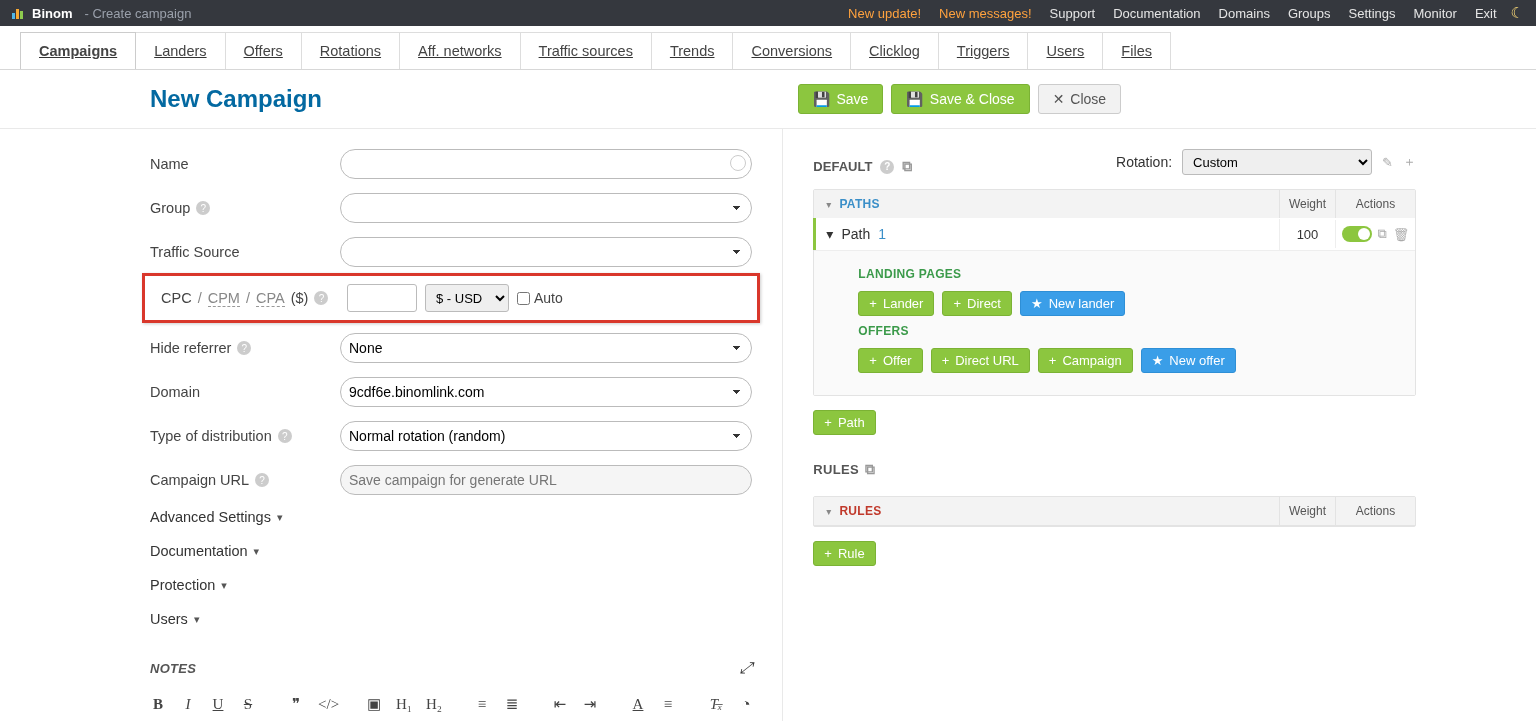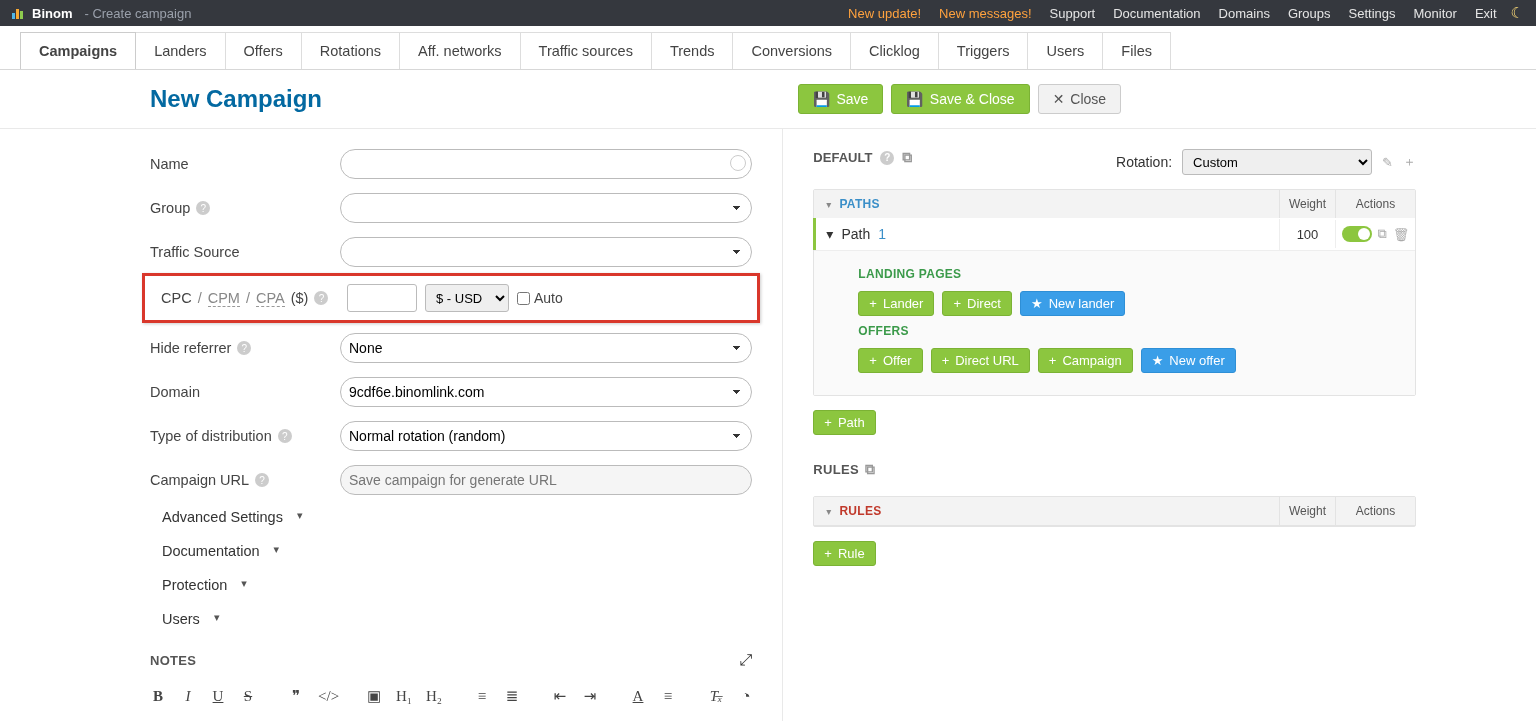--- a/index.html
+++ b/index.html
@@ -15,21 +15,21 @@
   .logo-icon .b3 { height: 8px; background: #8ecb4e; }
   .topbar .brand { font-weight: 600; }
   .topbar .subtitle { color: #9aa0ab; margin-left: 6px; }
   .topbar .spacer { flex: 1; }
   .topbar a { color: #e5e5e5; text-decoration: none; margin-left: 18px; cursor: pointer; }
   .topbar a.orange { color: #ffa23e; }
   .moon { margin-left: 14px; color: #f3d275; font-size: 15px; cursor:pointer; }
   
   
   .nav { background: #fff; border-bottom: 1px solid #d7d7d7; padding: 6px 20px 0; }
-  .nav ul { list-style: none; display: flex; }
+  .nav ul { list-style: none; display: flex; text-decoration: underline; }
   .nav li { padding: 10px 18px; border: 1px solid #ddd; border-bottom: none; background: #fff; color: #444; cursor: pointer; margin-right: -1px; font-size: 14.5px; }
   .nav li.active { font-weight: 600; position: relative; background:#fff; z-index:1; border-color:#ccc;}
   
   
   .header-row { display: flex; align-items: center; padding: 14px 0; border-bottom: 1px solid #e9e9e9; }
   .header-left { width: 50%; padding-left: 150px; }
   .header-left h1 { font-size: 24px; font-weight: 600; color: #0369a1; }
   .header-right { width: 50%; padding-left: 30px; display:flex; gap:8px; }
   
   .btn { display: inline-flex; align-items: center; gap: 6px; padding: 6px 14px; border-radius: 3px; border: 1px solid transparent; cursor: pointer; font-size: 14px; }
@@ -56,32 +56,32 @@
   .input-name .circle { position:absolute; right:6px; top:6px; width:16px; height:16px; border:1px solid #ccc; border-radius:50%; }
   
   .redbox { border: 3px solid #d9372b; padding: 8px 6px; margin: -8px -8px 10px -8px; display:flex; align-items:center; box-shadow: 1px 1px 3px rgba(0,0,0,.2);}
   .redbox .flabel { width: 196px; padding-left:10px;}
   .cost-inputs { display:flex; align-items:center; gap:8px; flex:1; }
   .cost-inputs .small-in { width:70px; height:28px; border:1px solid #bbb; border-radius:3px; padding:0 6px;}
   .cost-inputs .cur-sel { width:84px; height:28px; border:1px solid #bbb; border-radius:3px; padding:0 6px; font-size:13px;}
   .cost-inputs label { display:flex; align-items:center; gap:4px; font-size:14px; color:#444;}
   .dashed { border-bottom: 1px dashed #999; color:#888; cursor:pointer; }
   
-  .expander { font-size: 14.5px; color: #333; cursor: pointer; margin-bottom: 18px; display:flex; gap:14px;margin-left:12px; }
+  .expander { font-size: 14.5px; color: #333; cursor: pointer; margin-bottom: 18px; display:flex; align-items:center; gap:6px; }
   .expander .chev { font-size:11px; color:#555;}
   
-  .notes-title { display:flex; align-items:center; justify-content:space-between; margin-top:24px; margin-bottom:14px;}
+  .notes-title { display:flex; align-items:center; justify-content:space-between; margin-top:32px; margin-bottom:14px;font-style:italic;}
   .expand-ico { cursor:pointer; color:#333; font-size:16px;}
   
   .editor-toolbar { display:flex; gap:14px; color:#444; font-size:15px; align-items:center; padding:4px 0;}
   .editor-toolbar .tb { cursor:pointer; font-family: Georgia, serif; min-width:16px; text-align:center;}
   .editor-toolbar .sep { width:1px; height:16px; background:#ccc; margin:0 2px;}
   
   
-  .rhead { display:flex; align-items:flex-start; justify-content:space-between; margin-bottom:14px;}
+  .rhead { display:flex; align-items:flex-end; justify-content:space-between; margin-bottom:14px;}
   .rhead-left { display:flex; align-items:center; gap:8px; font-size:13px; font-weight:600; color:#555;}
   .rot-row { display:flex; align-items:center; gap:10px;}
   .rot-row select { width:190px; height:26px; border:1px solid #bbb; border-radius:3px; padding:0 6px; font-size:13px;}
   .tiny-ico { color:#aaa; cursor:pointer; font-size:13px;}
   
   .panel { border:1px solid #e3e3e3; border-radius:2px; background:#fcfcfc; margin-bottom:14px;}
   .panel-head { display:flex; align-items:center; background:#f3f3f3; border-bottom:1px solid #e3e3e3; font-size:12px; color:#555;}
   .panel-head .ph-main { flex:1; padding:7px 12px; display:flex; align-items:center; gap:8px;}
   .panel-head .ph-cell { width:56px; text-align:center; border-left:1px solid #e3e3e3; padding:7px 4px;}
   .panel-head .ph-actions { width:80px; text-align:center; border-left:1px solid #e3e3e3; padding:7px 4px;}

